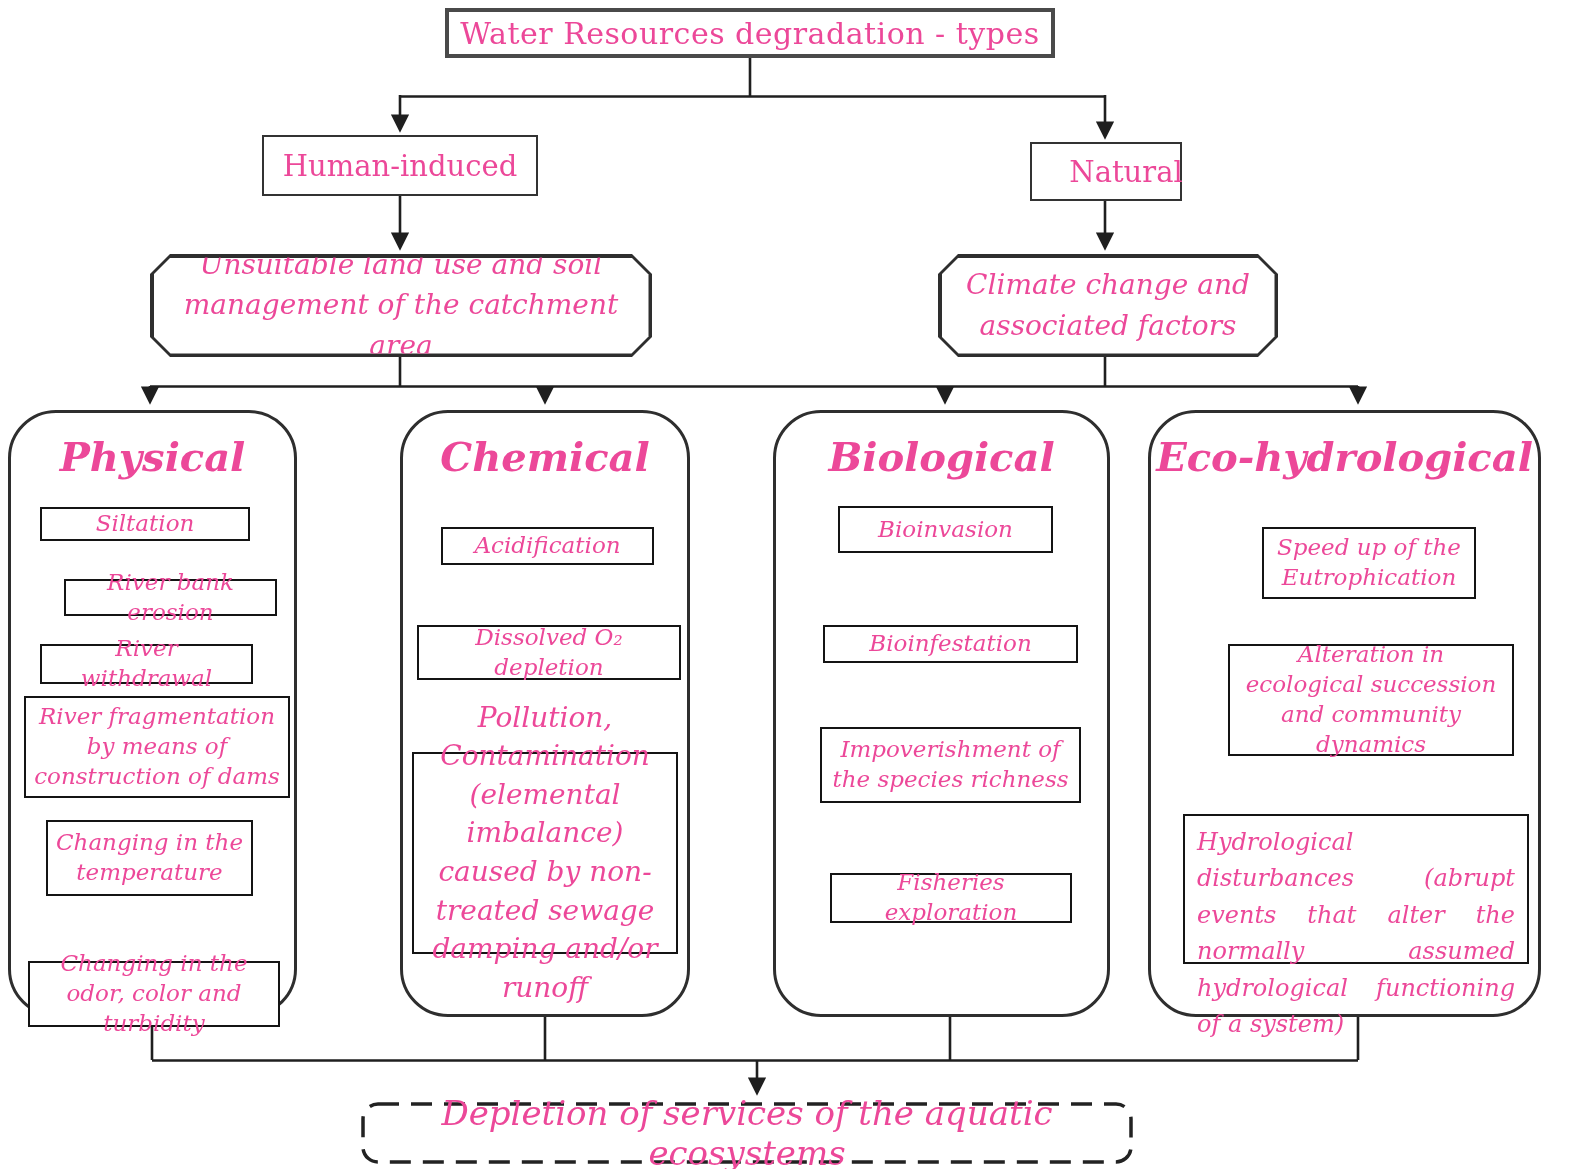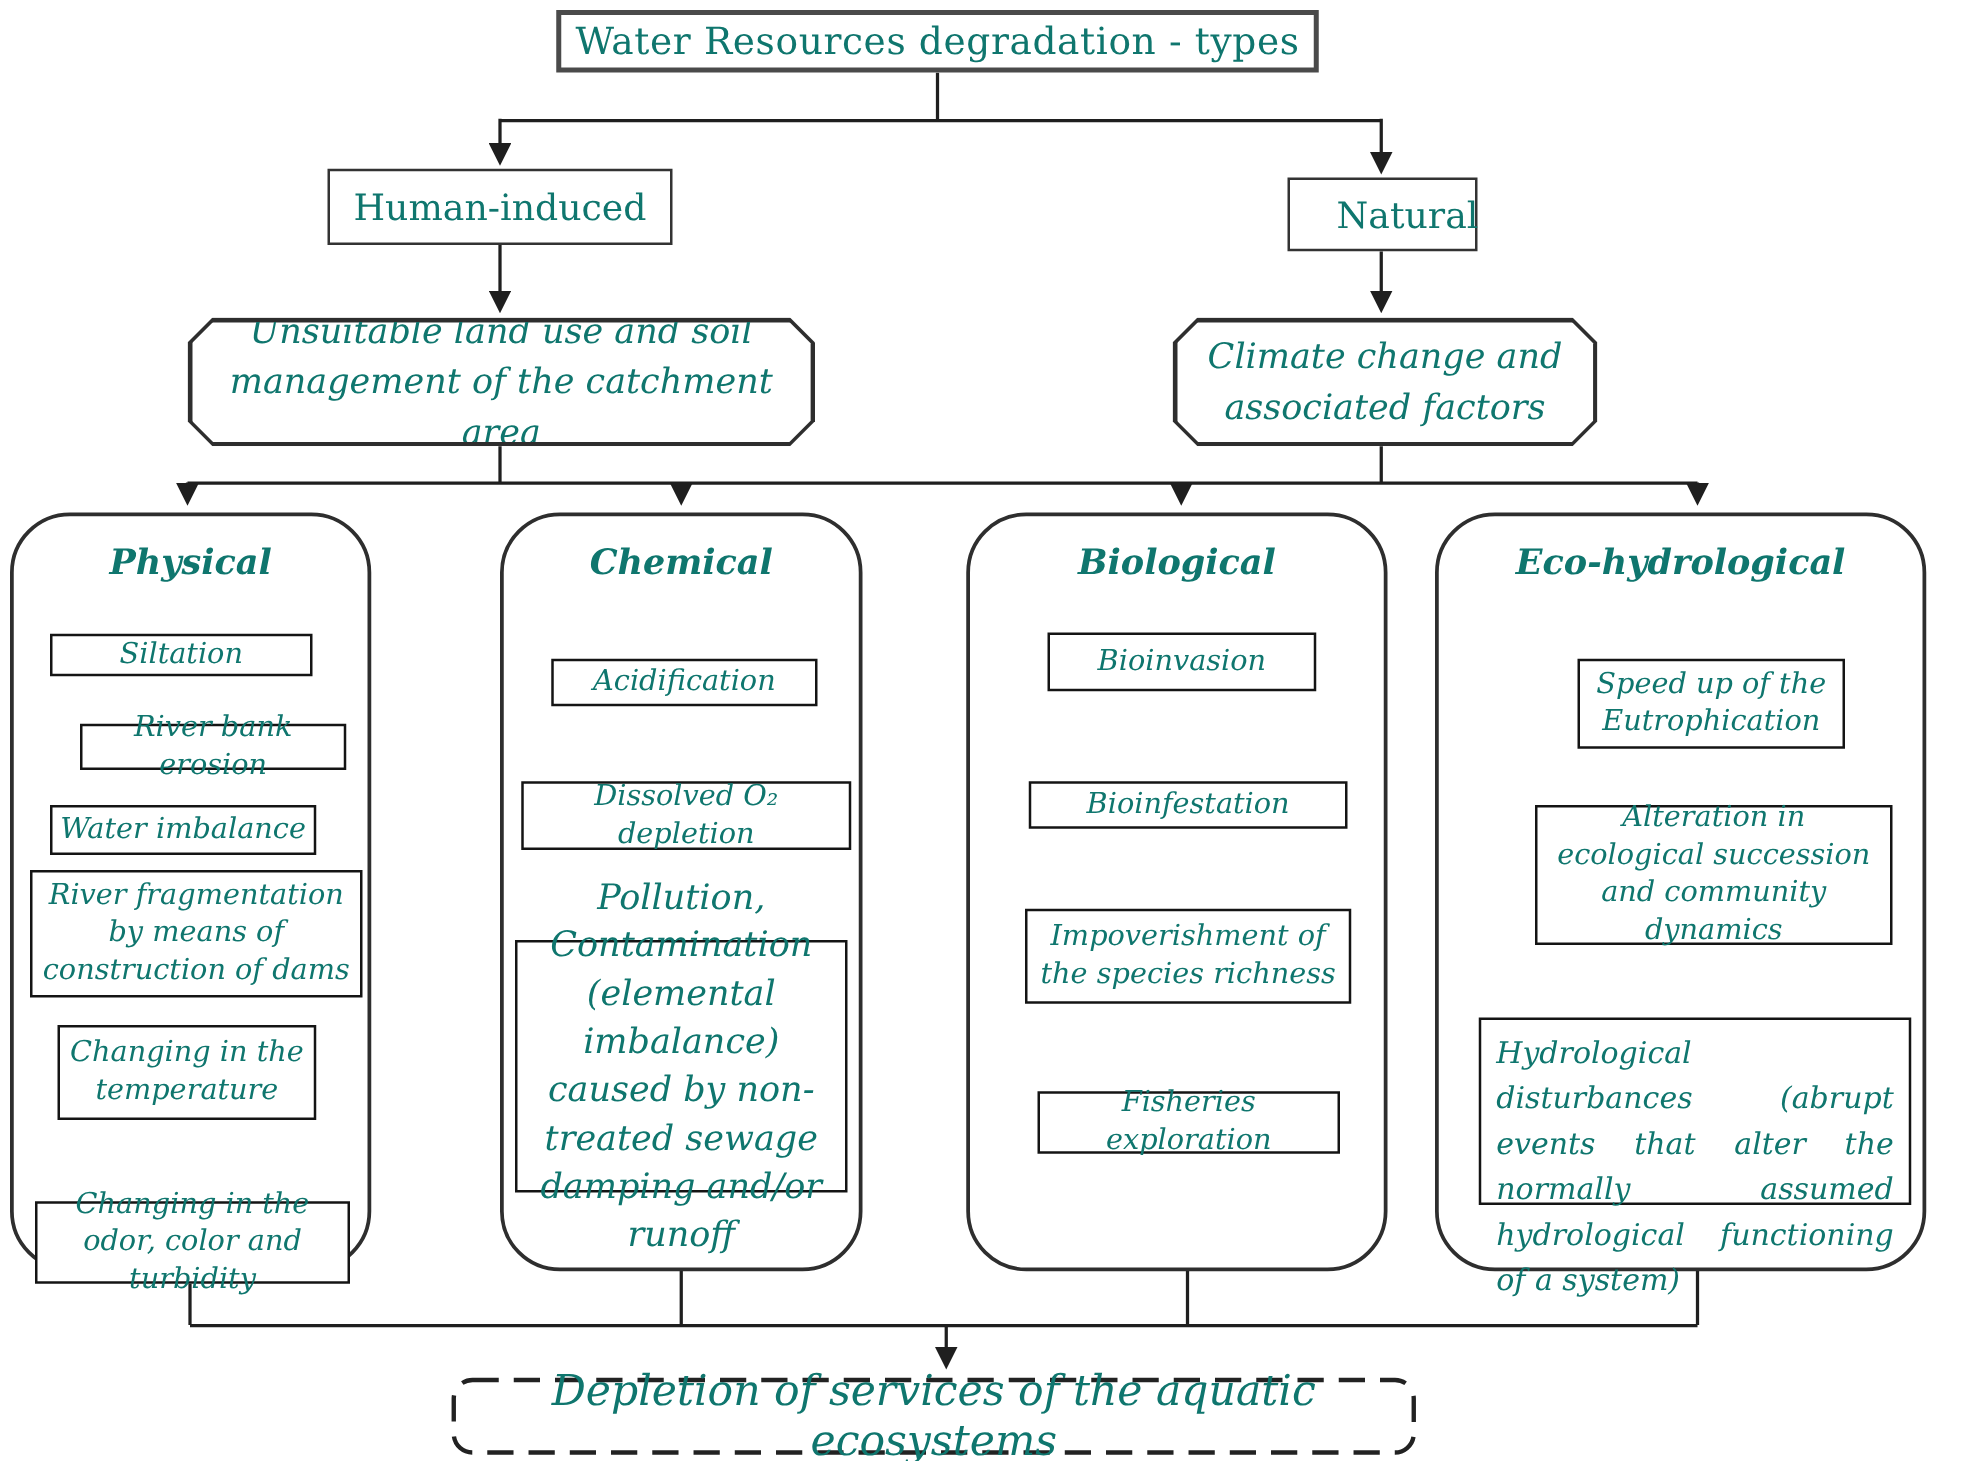--- a/index.html
+++ b/index.html
@@ -1,18 +1,18 @@
 <!DOCTYPE html>
 <html><head>
 <meta charset="utf-8">
 <style>
   html,body{margin:0;padding:0;background:#ffffff;}
   #stage{
     position:relative; width:1580px; height:1169px; background:#ffffff;
-    font-family:"DejaVu Serif","Liberation Serif",serif; color:#0f766e;
+    font-family:"DejaVu Serif","Liberation Serif",serif; color:#ec4899;
     overflow:hidden;
   }
   #connectors{position:absolute; left:0; top:0; width:1580px; height:1169px;}
   .node{
     position:absolute; background:#ffffff; border:3px solid #3a3a3a;
     display:flex; align-items:center; justify-content:center; text-align:center;
     box-sizing:border-box;
   }
   .title-node{font-size:30px; letter-spacing:.5px; border:4px solid #4a4a4a;}
   .branch-node{font-size:29px; border:2.5px solid #333;}
@@ -20,21 +20,21 @@
     clip-path:polygon(20px 0,calc(100% - 20px) 0,100% 20px,100% calc(100% - 20px),calc(100% - 20px) 100%,20px 100%,0 calc(100% - 20px),0 20px);}
   .oct-inner{position:absolute; inset:3.5px; background:#ffffff;
     clip-path:polygon(17px 0,calc(100% - 17px) 0,100% 17px,100% calc(100% - 17px),calc(100% - 17px) 100%,17px 100%,0 calc(100% - 17px),0 17px);
     display:flex; align-items:center; justify-content:center; text-align:center;
     font-style:italic; font-size:28px; line-height:1.45; padding:0 18px; box-sizing:border-box;}
   .panel{
     position:absolute; border:3.5px solid #2e2e2e; border-radius:48px;
     background:#ffffff; box-sizing:border-box;
   }
   .cat-title{position:absolute; left:0; width:100%; top:20px; text-align:center;
-    font-weight:bold; font-style:italic; font-size:28px;}
+    font-weight:bold; font-style:italic; font-size:40px;}
   .item{
     position:absolute; background:#ffffff; border:2.5px solid #141414;
     display:flex; align-items:center; justify-content:center; text-align:center;
     font-style:italic; font-size:23px; line-height:1.3; box-sizing:border-box;
     padding:2px 6px;
   }
   .item.justify{display:block; text-align:justify; font-size:24px; line-height:1.52; padding:8px 12px;}
   .outcome-text{
     position:absolute; display:flex; align-items:center; justify-content:center;
     text-align:center; font-style:italic; font-size:34px; box-sizing:border-box;
@@ -100,21 +100,21 @@
   </div>
   <div class="panel" style="left:773px; top:410px; width:337px; height:607px;">
     <div class="cat-title">Biological</div>
   </div>
   <div class="panel" style="left:1148px; top:410px; width:393px; height:607px;">
     <div class="cat-title">Eco-hydrological</div>
   </div>
 
   <div class="item" style="left:40px; top:507px; width:210px; height:34px;">Siltation</div>
   <div class="item" style="left:40px; top:579px; width:213px; height:37px;margin-left:24px;">River bank erosion</div>
-  <div class="item" style="left:40px; top:644px; width:213px; height:40px;">Water imbalance</div>
+  <div class="item" style="left:40px; top:644px; width:213px; height:40px;">River withdrawal</div>
   <div class="item" style="left:24px; top:696px; width:266px; height:102px;">River fragmentation by means of construction of dams</div>
   <div class="item" style="left:46px; top:820px; width:207px; height:76px;">Changing in the temperature</div>
   <div class="item" style="left:28px; top:921px; width:252px; height:66px;margin-top:40px;">Changing in the odor, color and turbidity</div>
 
   <div class="item" style="left:441px; top:527px; width:213px; height:38px;">Acidification</div>
   <div class="item" style="left:417px; top:625px; width:264px; height:55px;">Dissolved O₂ depletion</div>
   <div class="item" style="left:412px; top:752px; width:266px; height:202px; font-size:28px; line-height:1.38;">Pollution, Contamination (elemental imbalance) caused by non-treated sewage damping and/or runoff</div>
 
   <div class="item" style="left:838px; top:506px; width:215px; height:47px;">Bioinvasion</div>
   <div class="item" style="left:823px; top:625px; width:255px; height:38px;">Bioinfestation</div>

